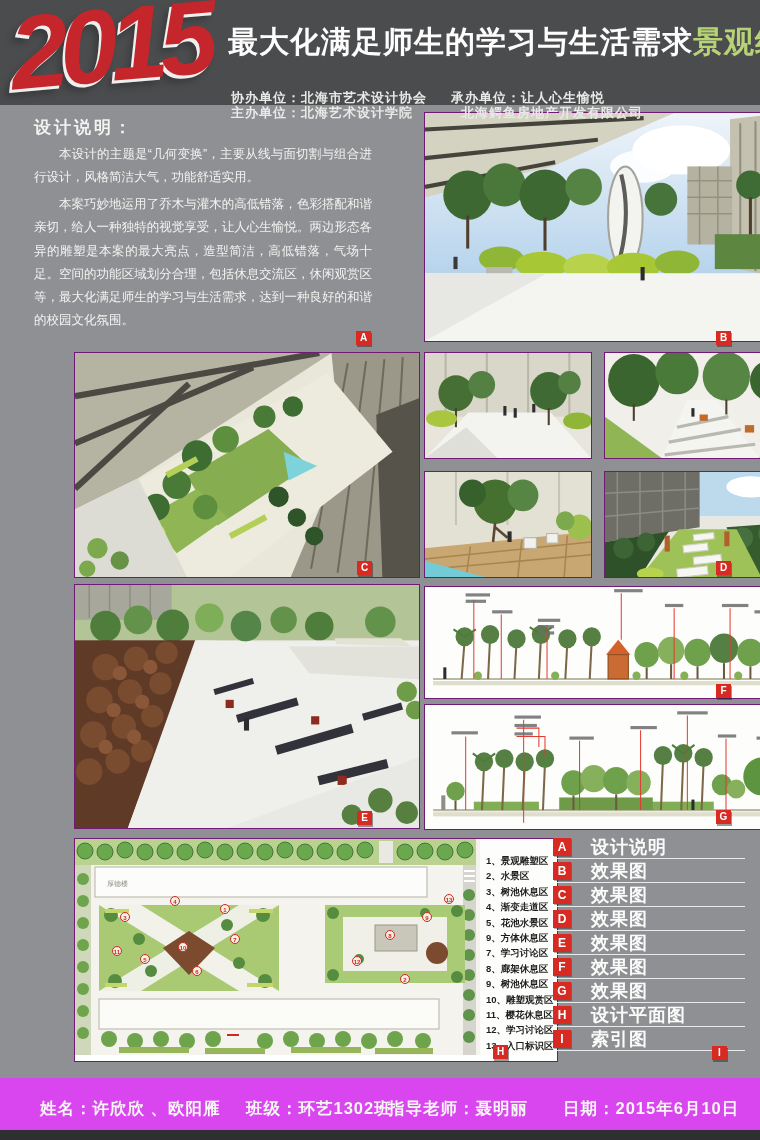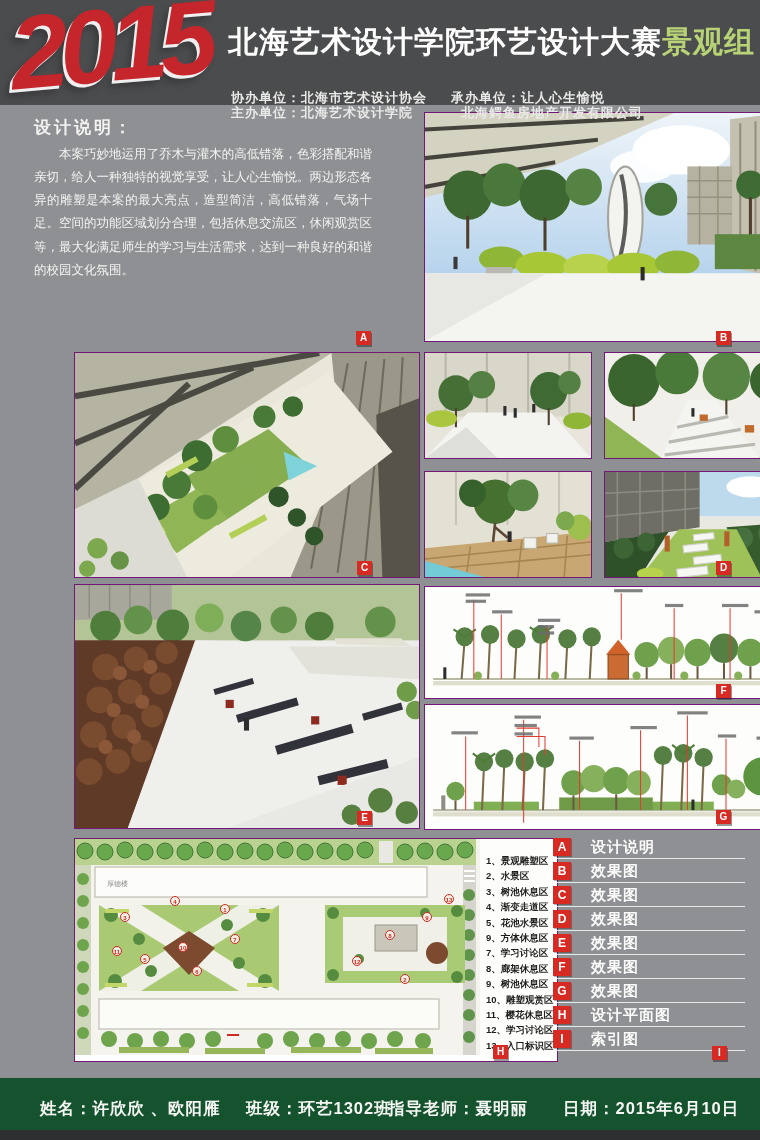--- a/index.html
+++ b/index.html
@@ -54,48 +54,49 @@
   }
   .legend div{font-size:9.5px;font-weight:bold;color:#1d1d1b;line-height:15.4px;white-space:nowrap;}
   
   .index-panel{position:absolute;left:553px;top:836px;width:192px;z-index:2;}
   .index-row{display:flex;align-items:center;height:22px;border-bottom:1px solid rgba(255,255,255,.8);margin-bottom:1px;}
   .index-letter{
     width:18px;height:18px;background:#d62a22;color:#fff;font-size:12px;font-weight:bold;
     text-align:center;line-height:18px;margin-right:20px;flex:0 0 auto;
     box-shadow:1px 1px 0 rgba(30,30,30,.35);
   }
-  .index-label{font-size:15px;font-weight:bold;color:#fbfbfa;letter-spacing:1px;}
+  .index-label{font-size:18px;font-weight:bold;color:#fbfbfa;letter-spacing:1px;}
   
-  .footer{position:absolute;left:0;top:1078px;width:760px;height:62px;background:#14532d;z-index:2;}
+  .footer{position:absolute;left:0;top:1078px;width:760px;height:62px;background:#d946ef;z-index:2;}
   .footer::after{content:"";position:absolute;left:0;bottom:0;width:100%;height:10px;background:#2e2f31;}
   .footer span.group{position:absolute;top:20px;font-size:16.5px;font-weight:bold;color:#f6f6f4;letter-spacing:1px;white-space:nowrap;}
   .fg-name{left:40px;} .fg-class{left:246px;} .fg-teacher{left:388px;} .fg-date{left:563px;}
   
   .smudge{fill:#6d6d6d;opacity:.85;}
 </style>
 </head>
 <body>
 
 <div class="poster">
 
   <div class="header"></div>
   <div class="year">2015</div>
   <div class="title-line">
-    <span class="title-main">北海艺术设计学院环艺设计大赛</span><span class="title-group">景观组</span>
+    <span class="title-main">最大化满足师生的学习与生活需求</span><span class="title-group">景观组</span>
   </div>
   <div class="org-line org1">
     <span>主办单位：</span><span>北海艺术设计学院</span><span class="org-gap1"></span><span>北海鳄鱼房地产开发有限公司</span>
   </div>
   <div class="org-line org2">
     <span>协办单位：</span><span>北海市艺术设计协会</span><span class="org-gap2"></span><span>承办单位：</span><span>让人心生愉悦</span>
   </div>
 
   <div class="design-note">
     <h3>设计说明：</h3>
+    <p>本设计的主题是“几何变换”，主要从线与面切割与组合进行设计，风格简洁大气，功能舒适实用。</p>
     <p>本案巧妙地运用了乔木与灌木的高低错落，色彩搭配和谐亲切，给人一种独特的视觉享受，让人心生愉悦。两边形态各异的雕塑是本案的最大亮点，造型简洁，高低错落，气场十足。空间的功能区域划分合理，包括休息交流区，休闲观赏区等，最大化满足师生的学习与生活需求，达到一种良好的和谐的校园文化氛围。</p>
   </div>
 
   <div id="frame-b" class="frame">
     <svg viewBox="0 0 355 222" preserveAspectRatio="none">
       <defs>
         <linearGradient id="skyB" x1="0" y1="0" x2="0" y2="1">
           <stop offset="0" stop-color="#eef4f9"></stop>
             <stop offset="1" stop-color="#b6d3ec"></stop>
         </linearGradient>

